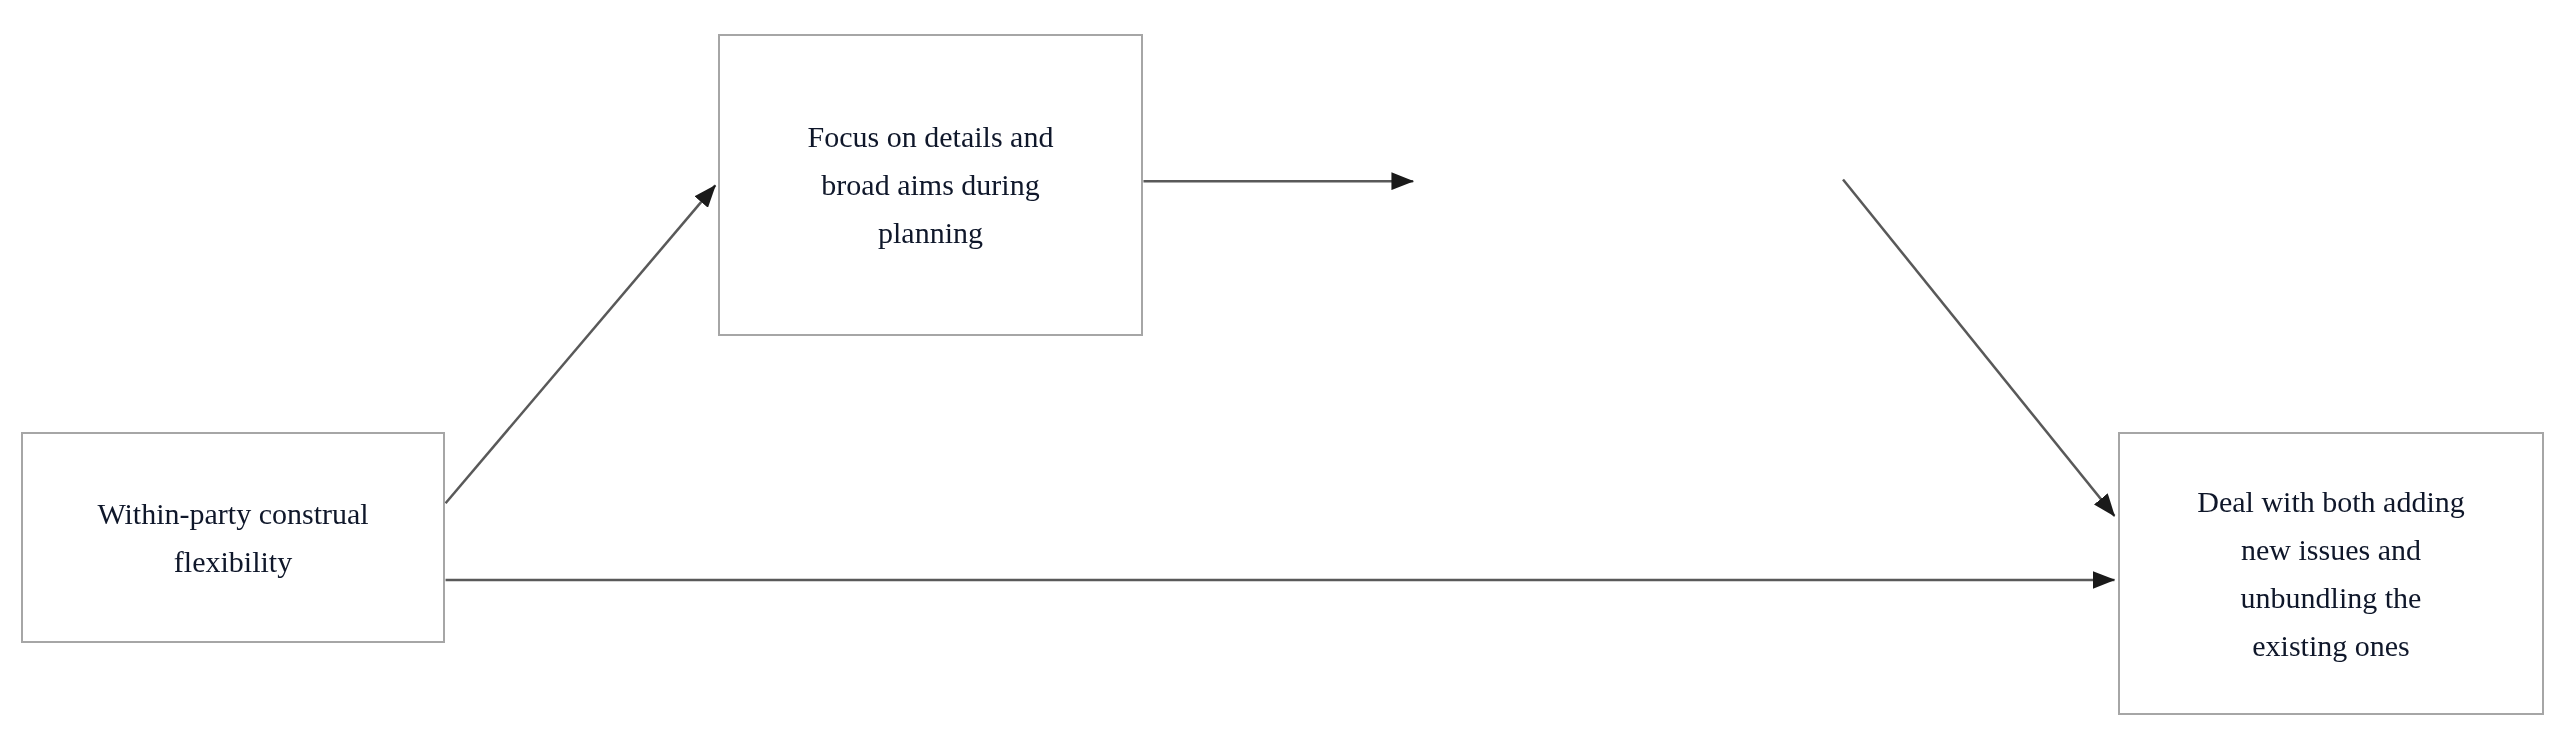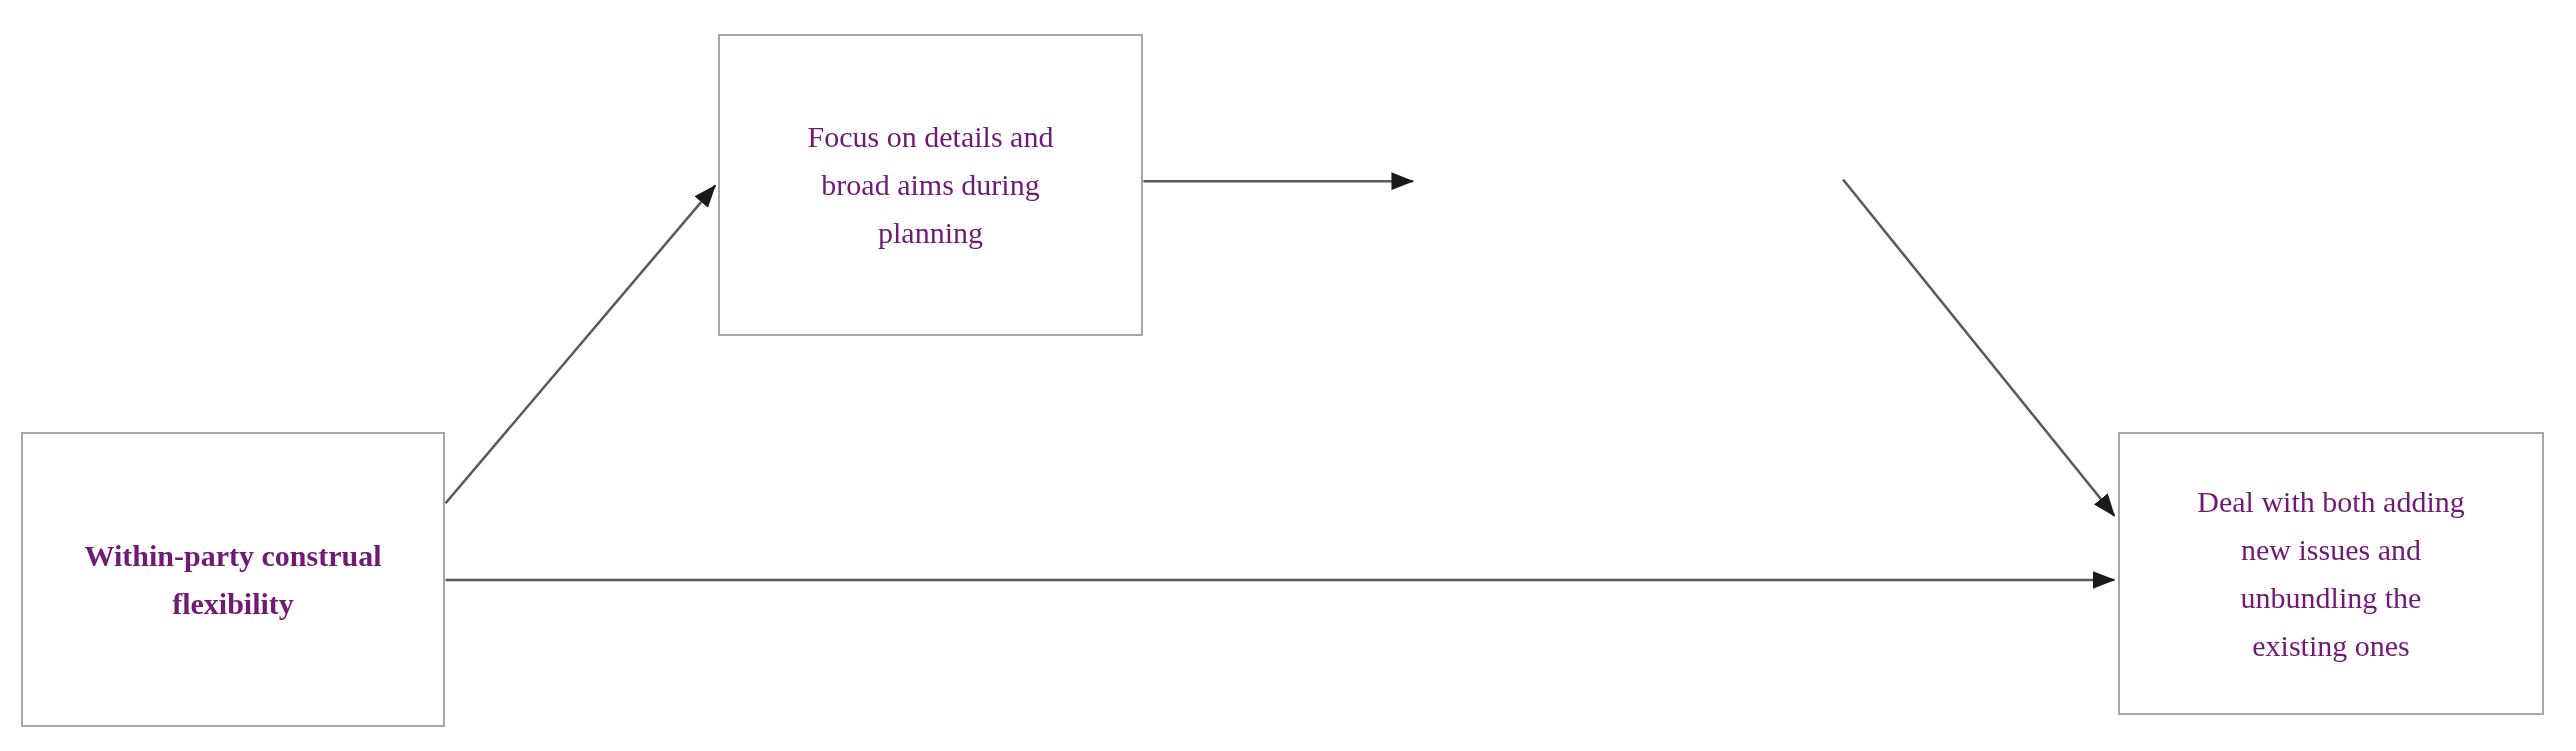--- a/index.html
+++ b/index.html
@@ -26,30 +26,30 @@
     position: absolute;
     box-sizing: border-box;
     border: 2.5px solid #a6a6a6;
     background: #ffffff;
     display: flex;
     align-items: center;
     justify-content: center;
     z-index: 2;
   }
   .node-label {
-    color: #701a75;
+    color: #0f172a;
     font-size: 30px;
     line-height: 48px;
     text-align: center;
     white-space: pre-line;
     padding: 0 11.8px;
   }
 
   
-  #box-construal-flexibility { left: 21px;   top: 432px; width: 424px; height: 295px; font-weight: bold; }
+  #box-construal-flexibility { left: 21px;   top: 432px; width: 424px; height: 211px; }
   #box-focus-planning        { left: 718px;  top: 34px;  width: 425px; height: 302px; }
   #box-discussion-key-info   { left: 1417px; top: 34px;  width: 427px; height: 302px; }
   #box-deal-adding-unbundling{ left: 2118px; top: 432px; width: 426px; height: 283px; }
 </style>
 </head>
 <body>
 
 <div id="canvas">
 
   <svg id="arrow-layer" viewBox="0 0 3055 891" width="2576" height="751" xmlns="http://www.w3.org/2000/svg">

